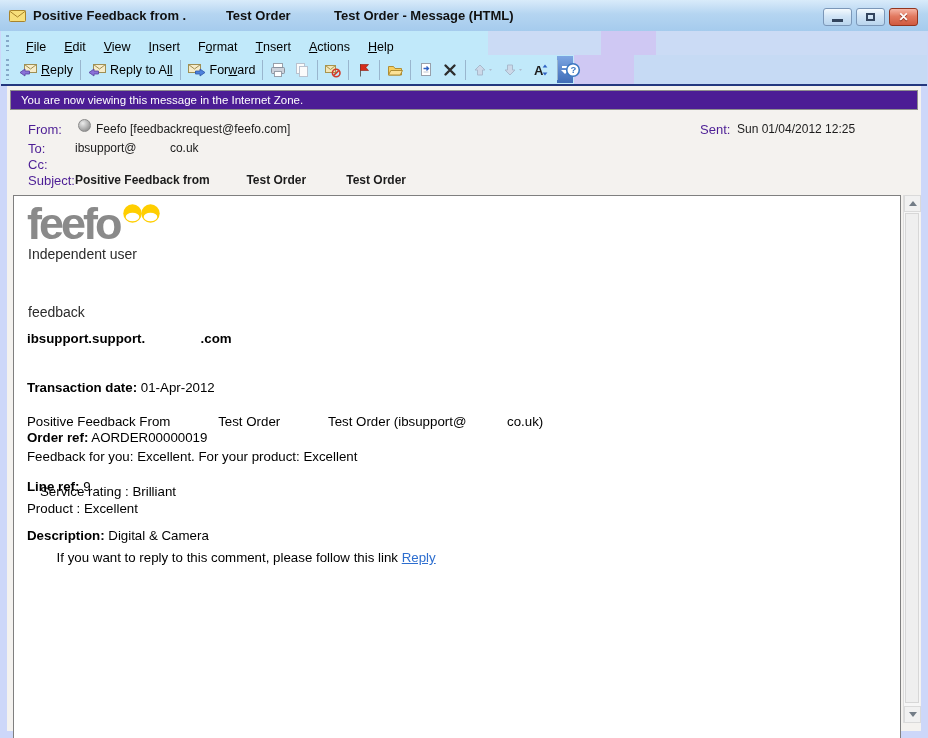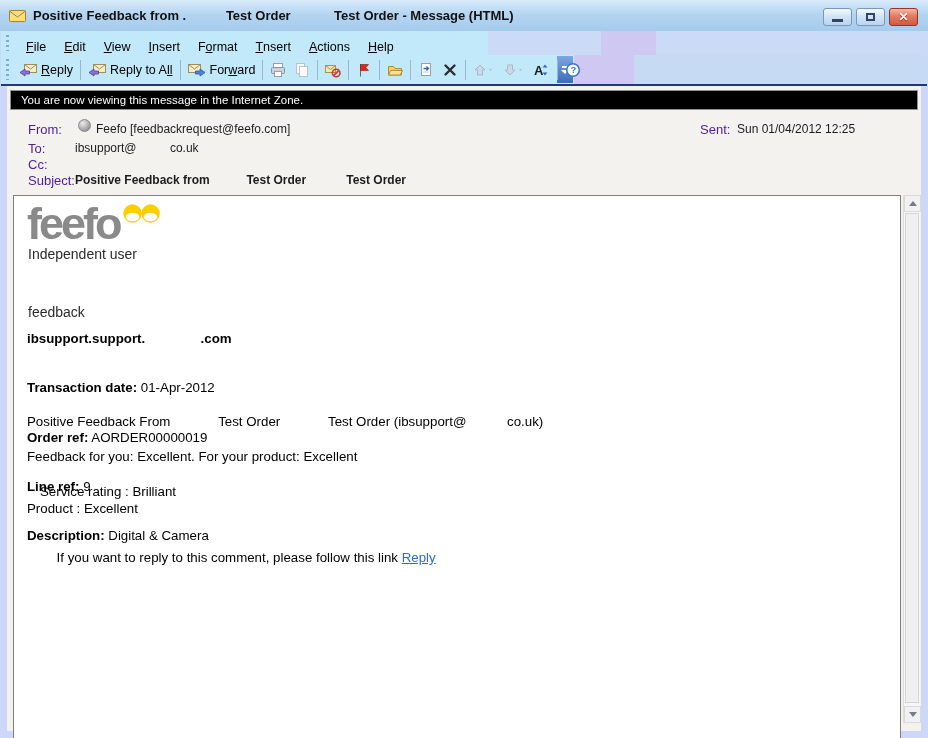--- a/index.html
+++ b/index.html
@@ -33,21 +33,21 @@
   .tool-btn{display:flex;align-items:center;gap:4px;padding:2px 4px;font-size:12.5px;color:#000;}
   .tool-btn svg{flex:0 0 auto;}
   .tb-sep{width:1px;height:20px;background:#99b6ce;margin:0 3px;}
   .chevron-btn{position:absolute;left:556px;top:1px;width:16px;height:27px;
     background:linear-gradient(#7da6e2,#3f6cb7);display:flex;flex-direction:column;align-items:center;justify-content:center;gap:2px;}
   .chevron-btn .bar{width:7px;height:2px;background:#fff;}
   .chevron-btn .tri{width:0;height:0;border-left:4px solid transparent;border-right:4px solid transparent;border-top:4px solid #fff;}
   .navline{position:absolute;top:84px;left:1px;right:1px;height:2px;background:#24377e;}
   
   .client{position:absolute;top:86px;left:7px;right:7px;bottom:7px;background:#f4f2ef;}
-  .infobar{position:absolute;top:4px;left:3px;right:3px;height:20px;background:#000000;border:1px solid #8f8f8f;
+  .infobar{position:absolute;top:4px;left:3px;right:3px;height:20px;background:#4c1d95;border:1px solid #8f8f8f;
     box-sizing:border-box;color:#fff;font-size:11.5px;line-height:18px;padding-left:10px;}
   .hdr-label{position:absolute;font-size:13px;color:#4c1d95;}
   .hdr-value{position:absolute;font-size:12px;color:#1c1c1c;white-space:pre;}
   .presence{position:absolute;width:13px;height:13px;border-radius:50%;
     background:radial-gradient(circle at 35% 30%,#ececec,#a8a8a8 60%,#777);border:1px solid #8a8a8a;box-sizing:border-box;}
   
   .bodybox{position:absolute;left:6px;top:109px;width:888px;height:640px;background:#fff;border:1px solid #7f7f7f;box-sizing:border-box;}
   .logo{position:absolute;left:13px;top:6px;display:flex;align-items:flex-start;}
   .logo-text{font-size:45px;font-weight:bold;color:#8a8a8a;letter-spacing:-3px;line-height:44px;}
   .logo-eyes{margin-left:3px;margin-top:2px;}

